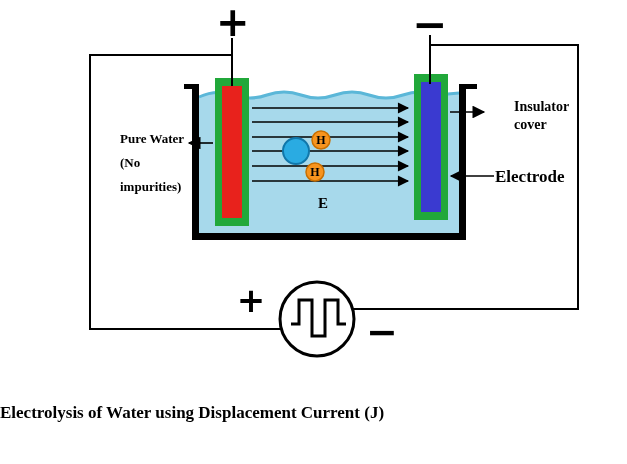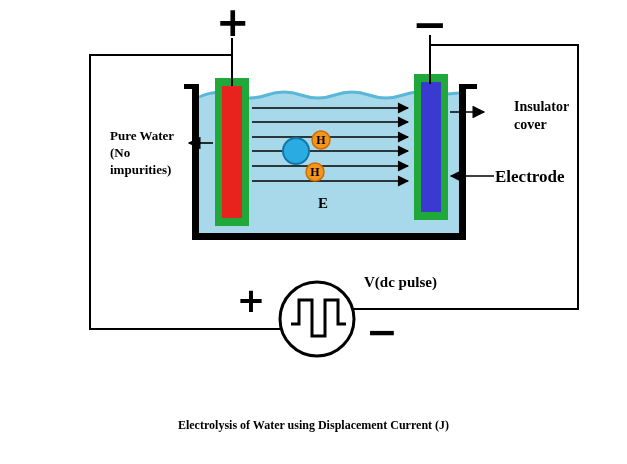--- a/index.html
+++ b/index.html
@@ -6,26 +6,26 @@
   .stage {
     position:relative; width:627px; height:464px; background:#ffffff;
     font-family:"Liberation Serif", serif; overflow:hidden;
   }
   .stage svg { position:absolute; left:0; top:0; }
   .lbl {
     position:absolute; font-weight:bold; color:#000;
     white-space:pre-line; z-index:3;
   }
   .lbl-displacement { left:258px; top:93px;  font-size:13px; color:var(--displacement-text,#191970); }
-  .lbl-pure-water   { left:110px; top:127px; font-size:13px; line-height:17px; }
+  .lbl-pure-water   { left:120px; top:127px; font-size:13px; line-height:24px; }
   .lbl-insulator    { left:487px; top:98px;  font-size:14px; line-height:18px;margin-left:27px; }
   .lbl-electrode    { left:495px; top:167px; font-size:17px; }
   .lbl-e            { left:318px; top:195px; font-size:15px; }
   .lbl-v            { left:364px; top:274px; font-size:15px; }
-  .lbl-title        { left:0; right:0; top:418px; text-align:center; font-size:12px; white-space:normal; }
+  .lbl-title        { left:0; right:0; top:403px; text-align:left; font-size:17px; white-space:normal; }
   .sym {
     position:absolute; font-family:"DejaVu Sans", sans-serif; font-weight:bold;
     color:#000; text-align:center; z-index:3;
   }
   .sym-plus-top  { left:216px; top:2px;   width:32px; font-size:40px; line-height:40px; }
   .sym-minus-top { left:412px; top:4px;   width:32px; font-size:42px; line-height:42px; }
   .sym-plus-bot  { left:236px; top:283px; width:30px; font-size:34px; line-height:34px; }
   .sym-minus-bot { left:366px; top:313px; width:30px; font-size:38px; line-height:38px; }
 
   .wire     { stroke:var(--wire,#000); stroke-width:2; fill:none; }
@@ -95,21 +95,20 @@
     <path class="pulse" d="M291,324 L299,324 L299,300 L312,300 L312,336 L325,336 L325,300 L338,300 L338,324 L346,324"></path>
   </svg>
 
   <div class="lbl lbl-pure-water">Pure Water
 (No
 impurities)</div>
   <div class="lbl lbl-insulator">Insulator
 cover</div>
   <div class="lbl lbl-electrode">Electrode</div>
   <div class="lbl lbl-e">E</div>
-  <div class="lbl lbl-v">V(dc pulse)</div>
   <div class="lbl lbl-title">Electrolysis of Water using Displacement Current (J)</div>
 
   <div class="sym sym-plus-top">+</div>
   <div class="sym sym-minus-top">−</div>
   <div class="sym sym-plus-bot">+</div>
   <div class="sym sym-minus-bot">−</div>
 
 </div>
 
 </body></html>

